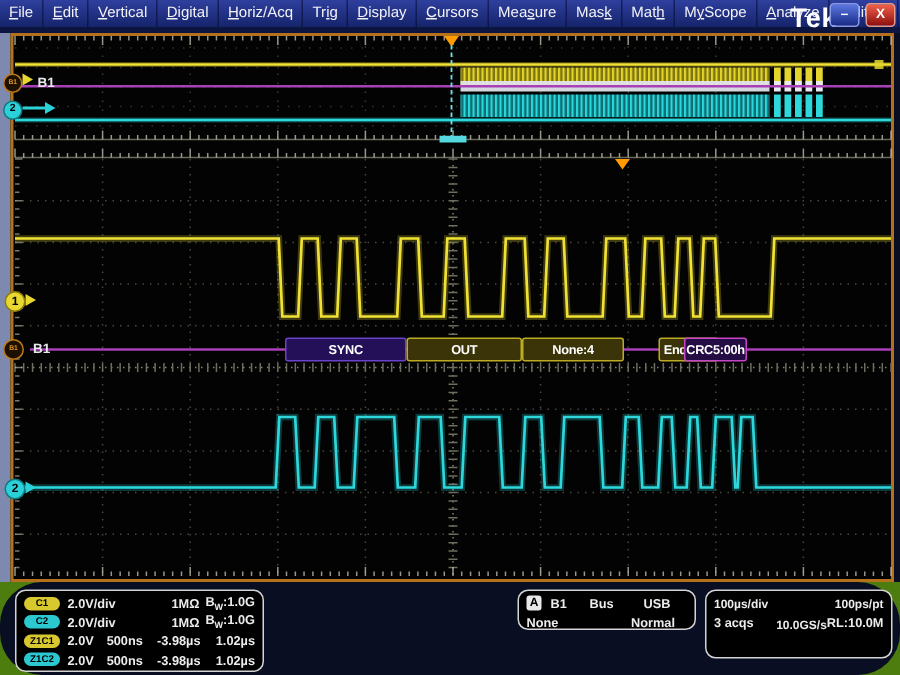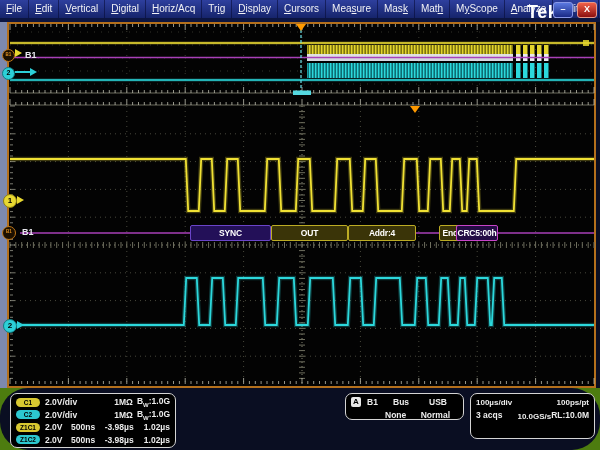--- a/index.html
+++ b/index.html
@@ -189,21 +189,21 @@
 
   <div class="mk mk-y" style="left:3px;top:194px;width:12px;height:12px;font-size:8px;line-height:11px;">1</div>
   <div class="arrow arrow-y" style="left:17px;top:196px;"></div>
   <div class="mk mk-b" style="left:2px;top:226px;width:12px;height:12px;font-size:4.5px;line-height:10px;">B1</div>
   <div class="buslabel" style="left:22px;top:227px;">B1</div>
   <div class="mk mk-c" style="left:3px;top:319px;width:12px;height:12px;font-size:8px;line-height:11px;">2</div>
   <div class="arrow arrow-c" style="left:17px;top:321px;"></div>
 
   <div class="dbox dbox-sync" style="left:190px;width:79px;">SYNC</div>
   <div class="dbox dbox-data" style="left:271px;width:75px;">OUT</div>
-  <div class="dbox dbox-data" style="left:348px;width:66px;">Addr:4</div>
+  <div class="dbox dbox-data" style="left:348px;width:66px;">None:4</div>
   <div class="dbox dbox-data" style="left:439px;width:38px;">EndP:2h</div>
   <div class="dbox dbox-crc" style="left:456px;width:40px;">CRC5:00h</div>
 
   <div id="bottom">
     <div class="panel" id="pan-ch">
       <div class="prow">
         <span class="badge badge-y">C1</span>
         <span style="width:52px;">2.0V/div</span>
         <span class="cell-r" style="width:38px;">1MΩ</span>
         <span style="margin-left:4px;"><span>B</span><sub>W</sub><span>:1.0G</span></span>
@@ -231,21 +231,21 @@
     </div>
 
     <div class="panel" id="pan-trig">
       <div class="prow">
         <span class="badge-a">A</span>
         <span style="width:26px;">B1</span>
         <span style="width:36px;">Bus</span>
         <span>USB</span>
       </div>
       <div class="prow">
-        <span style="flex:1;margin-left:34px;">None</span>
+        <span style="flex:1;">None</span>
         <span style="margin-right:8px;">Normal</span>
       </div>
     </div>
 
     <div class="panel" id="pan-acq">
       <div class="prow" style="font-size:8px;">
         <span>100µs/div</span>
         <span style="flex:1;text-align:center;margin-top:28px;">10.0GS/s</span>
         <span>100ps/pt</span>
       </div>

